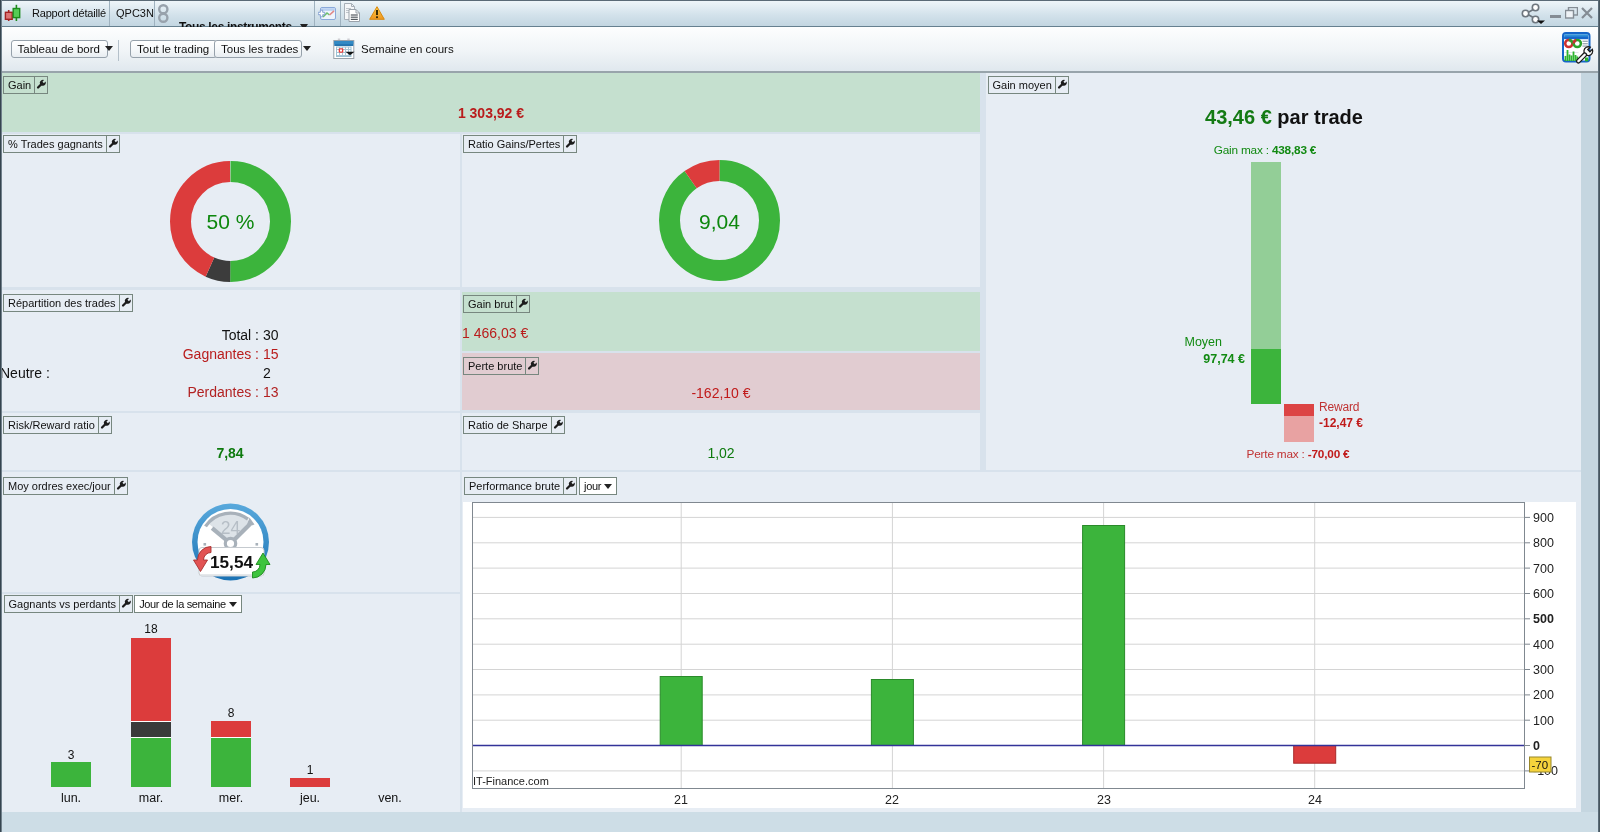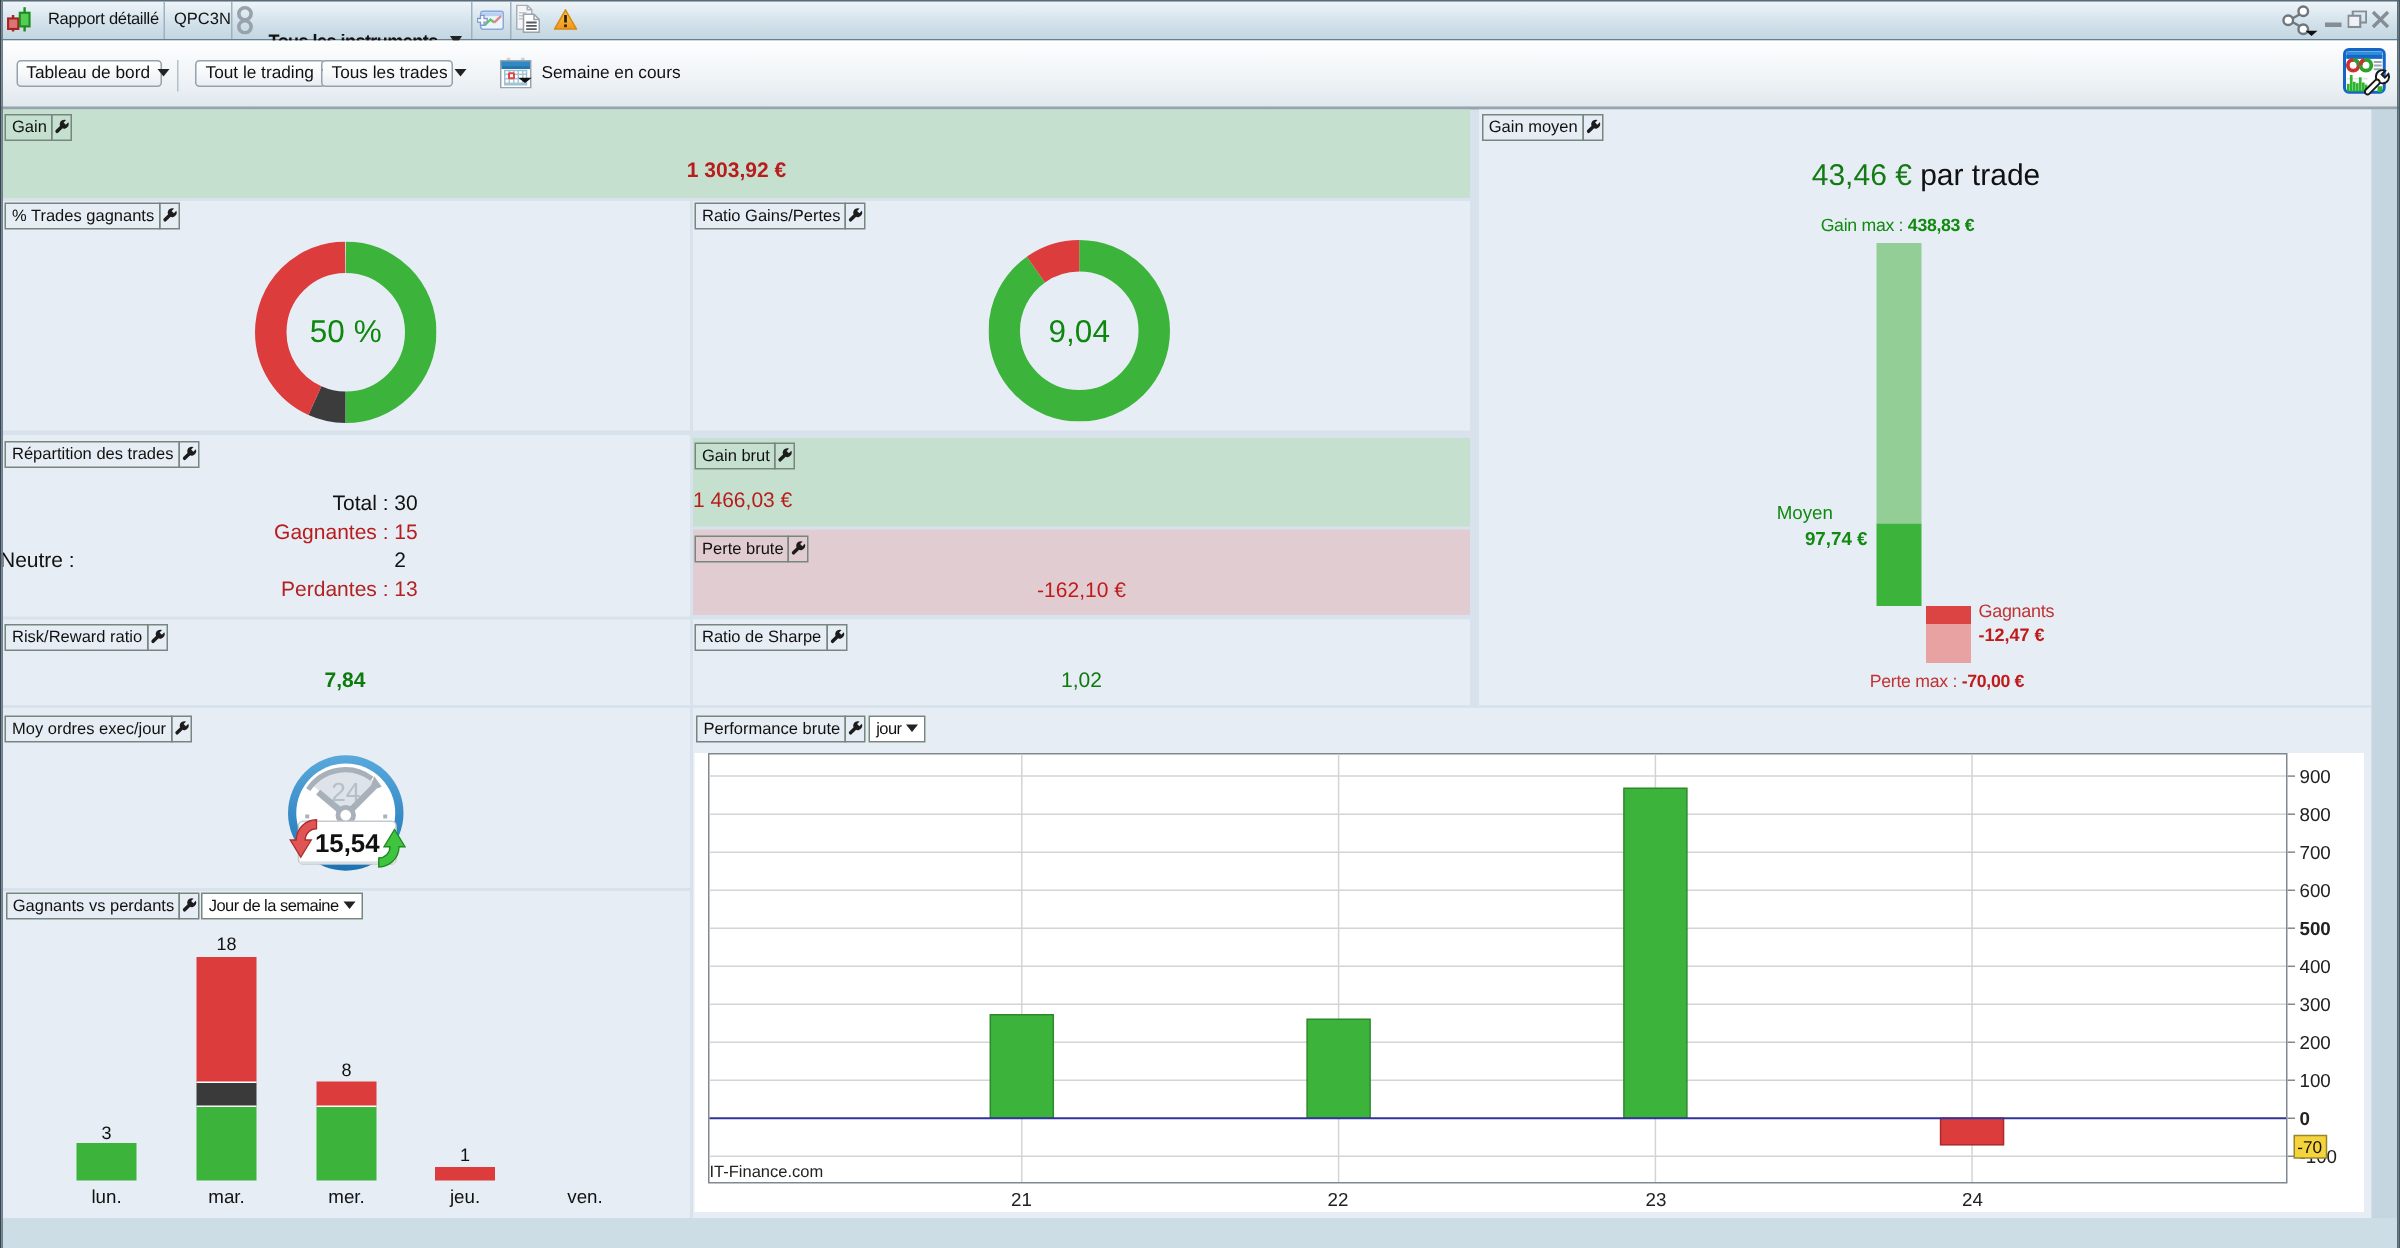--- a/index.html
+++ b/index.html
@@ -370,29 +370,29 @@
     <span class="lt">Gain moyen</span>
     <span class="lw">
       <svg width="12" height="12" viewBox="0 0 12 12">
         <g transform="translate(7.6,4.0) rotate(45)" fill="#1c1c1c">
           <path d="M-1.05 -3.1 L-1.05 -0.8 L1.05 -0.8 L1.05 -3.1 A3 3 0 1 1 -1.05 -3.1 Z"></path>
           <rect x="-1.15" y="1.4" width="2.3" height="6.2" rx="1.15"></rect>
         </g>
       </svg>
     </span>
   </div>
-<div class="abs" style="left:986px;top:106px;width:596px;text-align:center;font-size:20px;font-weight:normal"><span style="color:#147a14">43,46 €</span> par trade</div>
+<div class="abs" style="left:986px;top:106px;width:596px;text-align:center;font-size:20px;font-weight:bold"><span style="color:#147a14">43,46 €</span> par trade</div>
 <div class="abs" style="left:1115px;top:142.5px;width:300px;text-align:center;font-size:11.8px;letter-spacing:-0.2px;color:#128a12">Gain max : <b>438,83 €</b></div>
 <div class="abs" style="left:1251px;top:162px;width:30px;height:187px;background:#93ce97"></div>
 <div class="abs" style="left:1251px;top:349px;width:30px;height:55px;background:#3cb43c"></div>
 <div class="abs" style="left:1284px;top:404px;width:30px;height:12px;background:#dc4444"></div>
 <div class="abs" style="left:1284px;top:416px;width:30px;height:26px;background:#e8a2a2"></div>
 <div class="abs" style="left:1022px;top:335px;width:200px;text-align:right;font-size:12.5px;color:#128a12">Moyen</div>
 <div class="abs" style="left:1045px;top:352px;width:200px;text-align:right;font-size:12.5px;color:#128a12;font-weight:bold">97,74 €</div>
-<div class="abs" style="left:1319px;top:399.5px;font-size:12px;letter-spacing:-0.2px;color:#c03333">Gagnants</div>
+<div class="abs" style="left:1319px;top:399.5px;font-size:12px;letter-spacing:-0.2px;color:#c03333">Reward</div>
 <div class="abs" style="left:1319px;top:416px;font-size:12px;color:#c01a1a;font-weight:bold">-12,47 €</div>
 <div class="abs" style="left:1148px;top:446.5px;width:300px;text-align:center;font-size:11.8px;letter-spacing:-0.2px;color:#c03333">Perte max : <b style="color:#c01a1a">-70,00 €</b></div>
 
 <div class="abs" style="left:463px;top:502px;width:1113px;height:306px;background:#fff"></div>
 <div class="lb" style="left:464px;top:477px">
     <span class="lt">Performance brute</span>
     <span class="lw">
       <svg width="12" height="12" viewBox="0 0 12 12">
         <g transform="translate(7.6,4.0) rotate(45)" fill="#1c1c1c">
           <path d="M-1.05 -3.1 L-1.05 -0.8 L1.05 -0.8 L1.05 -3.1 A3 3 0 1 1 -1.05 -3.1 Z"></path>

